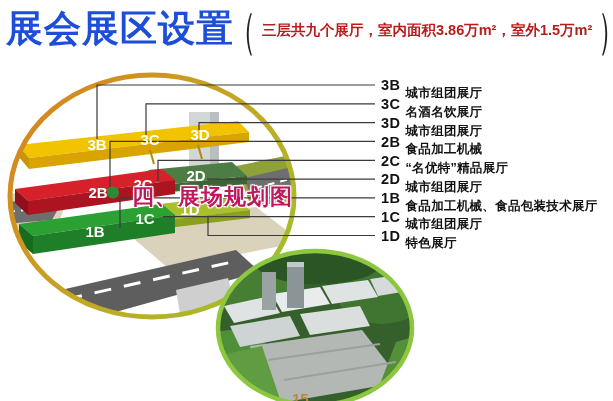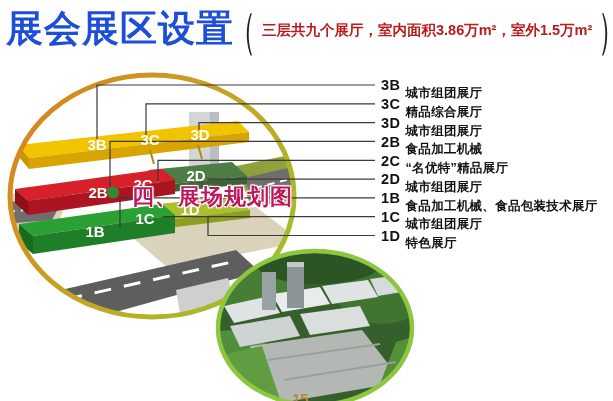--- a/index.html
+++ b/index.html
@@ -179,21 +179,21 @@
     </g>
   </svg>
 
   <div id="legend">
     <div class="legend-row">
         <span class="legend-code">3B</span>
         <span class="legend-label">城市组团展厅</span>
       </div>
     <div class="legend-row">
         <span class="legend-code">3C</span>
-        <span class="legend-label">精品综合展厅</span>
+        <span class="legend-label">名酒名饮展厅</span>
       </div>
     <div class="legend-row">
         <span class="legend-code">3D</span>
         <span class="legend-label">城市组团展厅</span>
       </div>
     <div class="legend-row">
         <span class="legend-code">2B</span>
         <span class="legend-label">食品加工机械</span>
       </div>
     <div class="legend-row">

